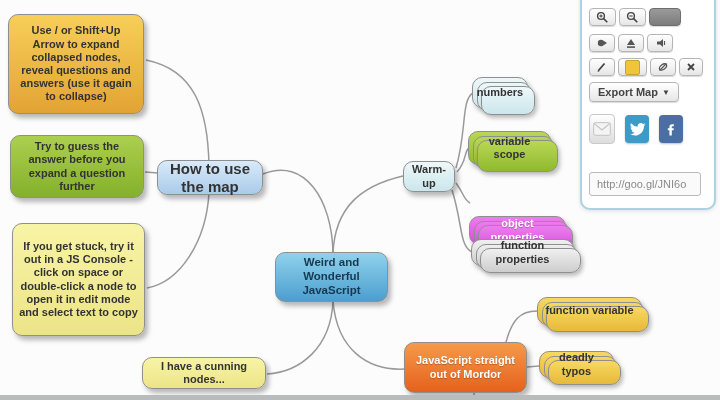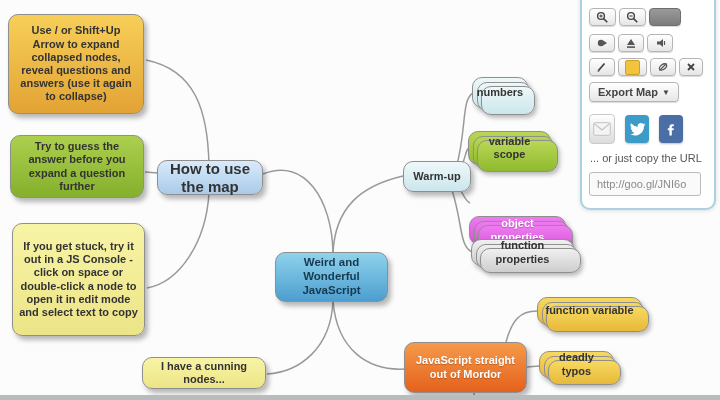--- a/index.html
+++ b/index.html
@@ -110,21 +110,21 @@
 </div>
 
 <div class="node c-ltblue" style="left:157px;top:160px;width:106px;height:35px;font-size:15px;">
   <span>How to use the map</span>
 </div>
 
 <div class="node c-blue" style="left:275px;top:252px;width:113px;height:50px;font-size:11.5px;">
   <span>Weird and Wonderful JavaScript</span>
 </div>
 
-<div class="node c-palecyan" style="left:403px;top:161px;width:68px;height:31px;">
+<div class="node c-palecyan" style="left:403px;top:161px;width:52px;height:31px;">
   <span>Warm-up</span>
 </div>
 
 <div class="node stacked c-palecyan" style="left:472px;top:77px;width:56px;height:31px;">
   <span>numbers</span>
 </div>
 
 <div class="node stacked c-yellowgreen" style="left:468px;top:131px;width:83px;height:34px;">
   <span>variable scope</span>
 </div>
@@ -238,18 +238,17 @@
         <path fill="#fff" d="M23.4 4.8c-.8.4-1.7.6-2.6.8.9-.6 1.6-1.5 2-2.5-.9.5-1.9.9-2.9 1.1A4.5 4.5 0 0 0 12.1 7c0 .4 0 .7.1 1A12.9 12.9 0 0 1 2.9 3.3 4.5 4.5 0 0 0 4.3 9.4c-.7 0-1.4-.2-2-.5v.1c0 2.2 1.5 4 3.6 4.4-.7.2-1.4.2-2.1.1.6 1.8 2.3 3.1 4.2 3.2A9.1 9.1 0 0 1 1.3 18.5 12.8 12.8 0 0 0 8.2 20.5c8.3 0 12.9-6.9 12.9-12.9v-.6c.9-.6 1.7-1.4 2.3-2.2z"></path>
       </svg>
     </span>
     <span class="tile facebook">
       <svg class="icon" width="16" height="16" viewBox="0 0 20 20">
         <path fill="#fff" d="M13.5 9H11V7.5c0-.7.2-1 1.2-1h1.3V4h-2.2C9.1 4 8 5.2 8 7.2V9H6v2.7h2V18h3v-6.3h2.2l.3-2.7z"></path>
       </svg>
     </span>
   </div>
 
-  <div class="share-caption" style="top:164px;">... or just copy the URL</div>
 
   <input class="url-input" style="top: 184px;" readonly="" value="http://goo.gl/JNI6o">
 </div>
 
 <div class="bottom-edge"></div>
 
 </body></html>

